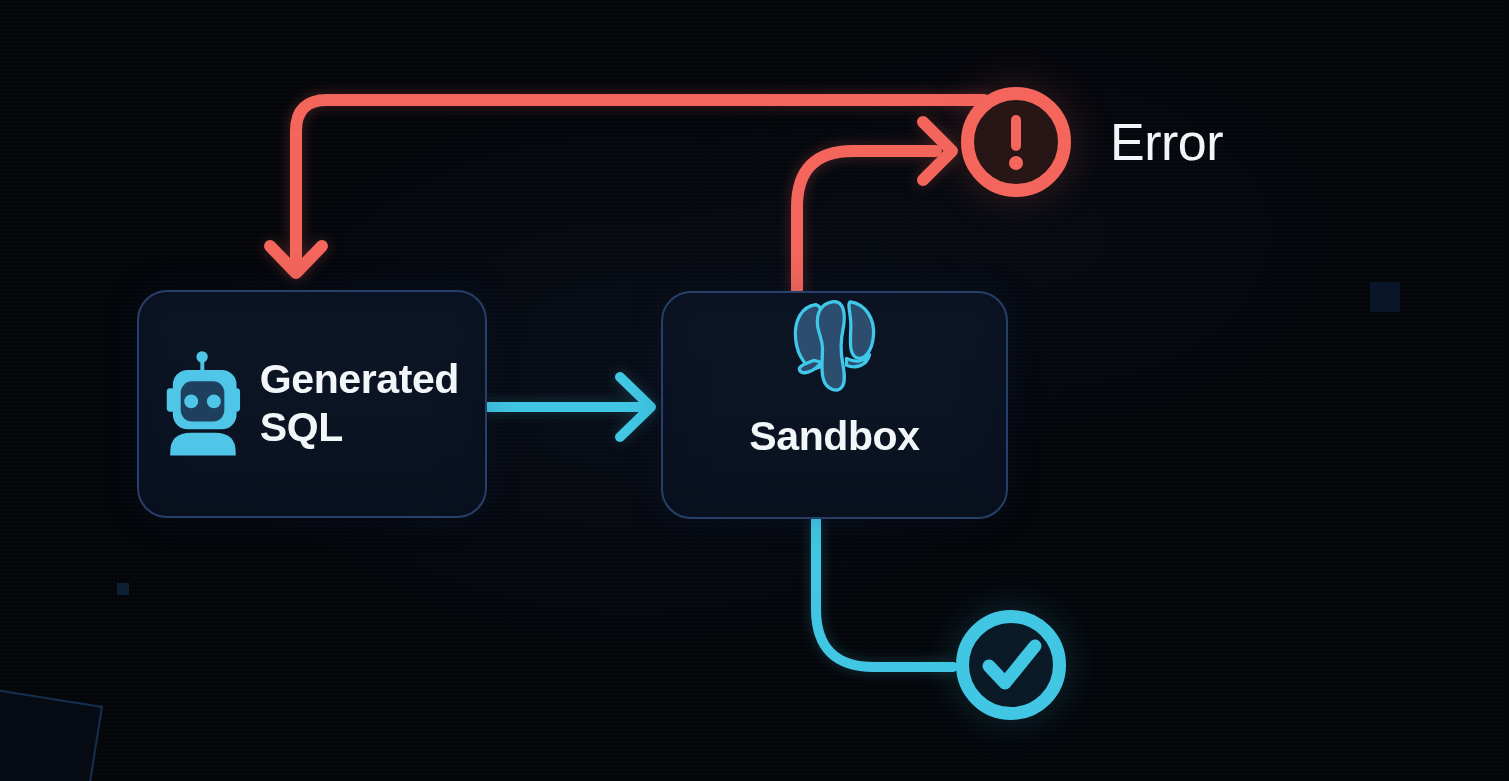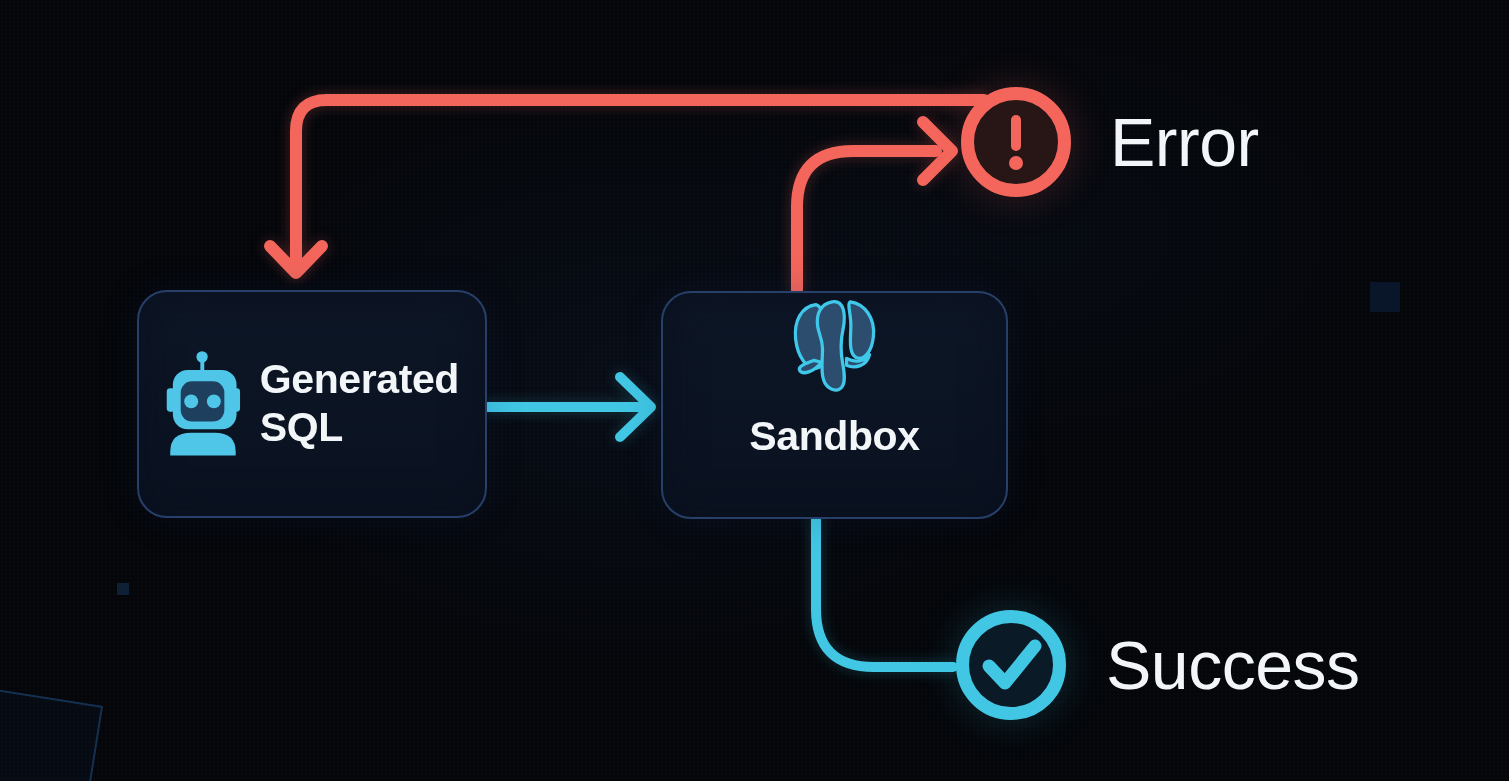--- a/index.html
+++ b/index.html
@@ -55,21 +55,21 @@
     background:var(--error-badge-bg,#281516);
     box-shadow:0 0 44px rgba(244,102,92,.22);}
   .badge.success{left:956px;top:610px;
     border:13px solid var(--accent-teal,#41c7e4);
     background:var(--success-badge-bg,#0b1a27);
     box-shadow:0 0 44px rgba(65,199,228,.20);}
   .outcome-label{
     position:absolute;z-index:2;height:110px;
     display:flex;align-items:center;
     color:var(--label-color,#f3f6f8);
-    font-size:68px;font-weight:500;letter-spacing:-.5px;
+    font-size:52px;font-weight:500;letter-spacing:-.5px;
   }
   .outcome-label.error{left:1110px;top:87px;}
   .outcome-label.success{left:1106px;top:610px;}
   .fill-red{fill:var(--accent-red,#f4665c);}
   .robot-main{fill:var(--robot-cyan,#4fc6e8);}
   .robot-face{fill:var(--robot-face,#1f3f5e);}
   .pg{fill:var(--elephant-fill,#2c4d6d);stroke:var(--elephant-stroke,#3fc8ea);
       stroke-width:3.4;stroke-linejoin:round;stroke-linecap:round;}
 </style>
 </head>
@@ -128,15 +128,14 @@
       <circle class="fill-red" cx="31" cy="52" r="7"></circle>
     </svg>
   </div>
   <div class="outcome-label error">Error</div>
 
   <div class="badge success">
     <svg width="68" height="62" viewBox="0 0 68 62">
       <path d="M12 32 L28 49 L58 12" fill="none" stroke="var(--accent-teal,#41c7e4)" stroke-width="13" stroke-linecap="round" stroke-linejoin="round"></path>
     </svg>
   </div>
-  <div class="outcome-label success">Success</div>
 
 </div>
 
 </body></html>

